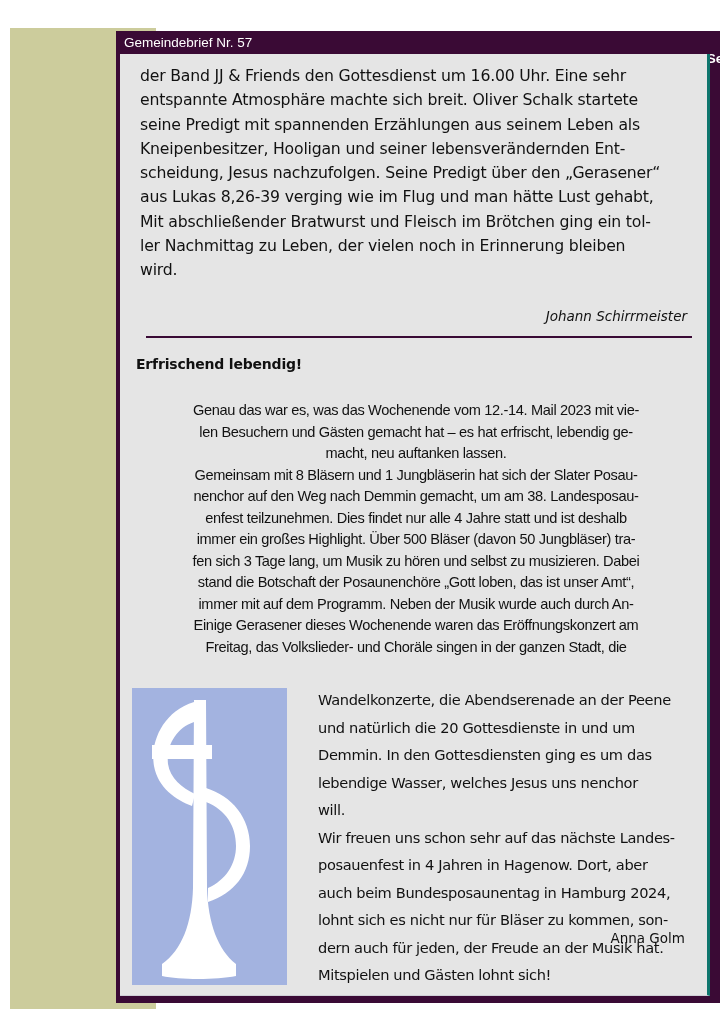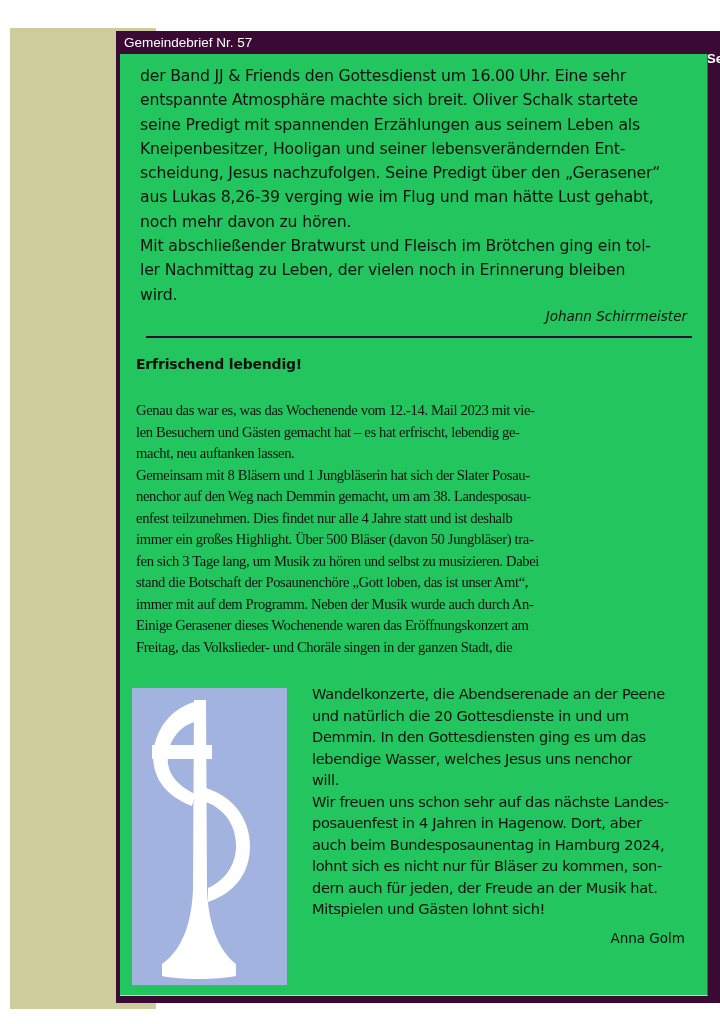--- a/index.html
+++ b/index.html
@@ -17,21 +17,21 @@
   }
   .header-bar {
     position: absolute; left: 0; top: 0; width: 100%; height: 23px;
     color: #ffffff; font-size: 13.5px; line-height: 23px;
     font-family: "Liberation Sans", "DejaVu Sans", sans-serif;
   }
   .header-left { position: absolute; left: 8px; top: 0; }
   .header-right { position: absolute; right: 9px; top: 16px; font-weight: bold; }
   .page {
     position: absolute; left: 4px; top: 23px; width: 587px; height: 941px;
-    background: #22c55e; border-right: 1px solid #0f766e; border-bottom: 1px solid #cfcfd6;
+    background: #e5e5e5; border-right: 3px solid #0f766e; border-bottom: 1px solid #cfcfd6;
   }
   .article1 {
     position: absolute; left: 20px; top: 10px; width: 556px;
     font-size: 15.7px; line-height: 24.3px; letter-spacing: -0.2px;
     font-family: "DejaVu Sans", sans-serif;
   }
   .article1 p { margin: 0; }
   .author1 {
     position: absolute; right: 20px; top: 254px;
     font-style: italic; font-size: 13.5px;
@@ -42,29 +42,30 @@
     background: #3a0a35;
   }
   .headline {
     position: absolute; left: 16px; top: 302px;
     font-weight: bold; font-size: 14px; letter-spacing: -0.2px;
     font-family: "DejaVu Sans", sans-serif;
   }
   .article2 {
     position: absolute; left: 16px; top: 346px; width: 560px;
     font-size: 14.6px; line-height: 21.5px; letter-spacing: -0.35px;
-    font-family: Liberation Serif, serif;
+    font-family: Liberation Sans, sans-serif;
+    text-align: center;
   }
   .article2 p { margin: 0; white-space: nowrap; }
   .article2-wrap {
     position: absolute; left: 168px; top: 629px; width: 410px;
     font-size: 14.6px; line-height: 21.5px; letter-spacing: -0.35px;
     font-family: "DejaVu Sans", sans-serif;
   }
-  .article2-wrap p { margin: 0; white-space: nowrap; padding-left: 24px; }
+  .article2-wrap p { margin: 6px; white-space: nowrap; padding-left: 24px; }
   .author2 {
     position: absolute; right: 22px; top: 876px;
     font-size: 13.5px;
     font-family: "DejaVu Sans", sans-serif;
   }
   .logo-image {
     position: absolute; left: 12px; top: 634px; width: 155px; height: 297px;
     background: #a3b3e0;
   }
   .logo-image svg { display: block; width: 100%; height: 100%; }
@@ -81,21 +82,20 @@
   </div>
 
   <div class="page">
     <div class="article1">
       <p>der Band JJ &amp; Friends den Gottesdienst um 16.00 Uhr. Eine sehr</p>
       <p>entspannte Atmosphäre machte sich breit. Oliver Schalk startete</p>
       <p>seine Predigt mit spannenden Erzählungen aus seinem Leben als</p>
       <p>Kneipenbesitzer, Hooligan und seiner lebensverändernden Ent-</p>
       <p>scheidung, Jesus nachzufolgen. Seine Predigt über den „Gerasener“</p>
       <p>aus Lukas 8,26-39 verging wie im Flug und man hätte Lust gehabt,</p>
-      <p>noch mehr davon zu hören.</p>
       <p>Mit abschließender Bratwurst und Fleisch im Brötchen ging ein tol-</p>
       <p>ler Nachmittag zu Leben, der vielen noch in Erinnerung bleiben</p>
       <p>wird.</p>
     </div>
     <div class="author1">Johann Schirrmeister</div>
 
     <div class="divider"></div>
 
     <div class="headline">Erfrischend lebendig!</div>
 

